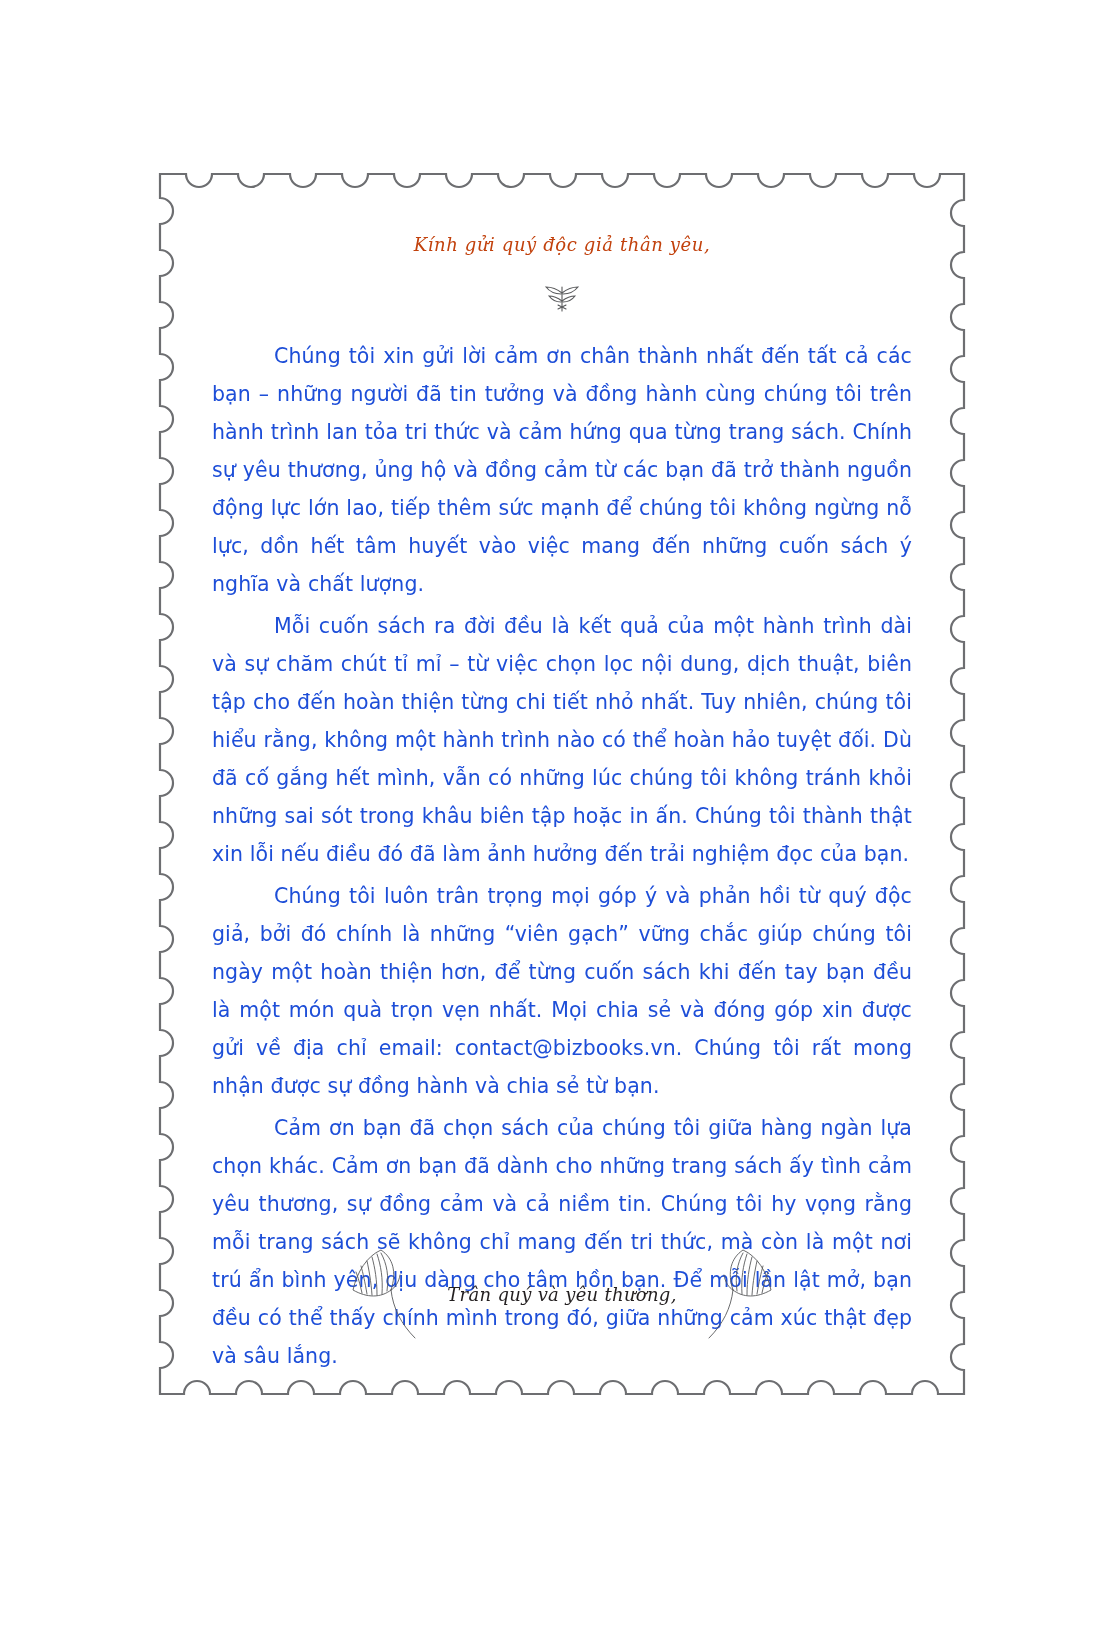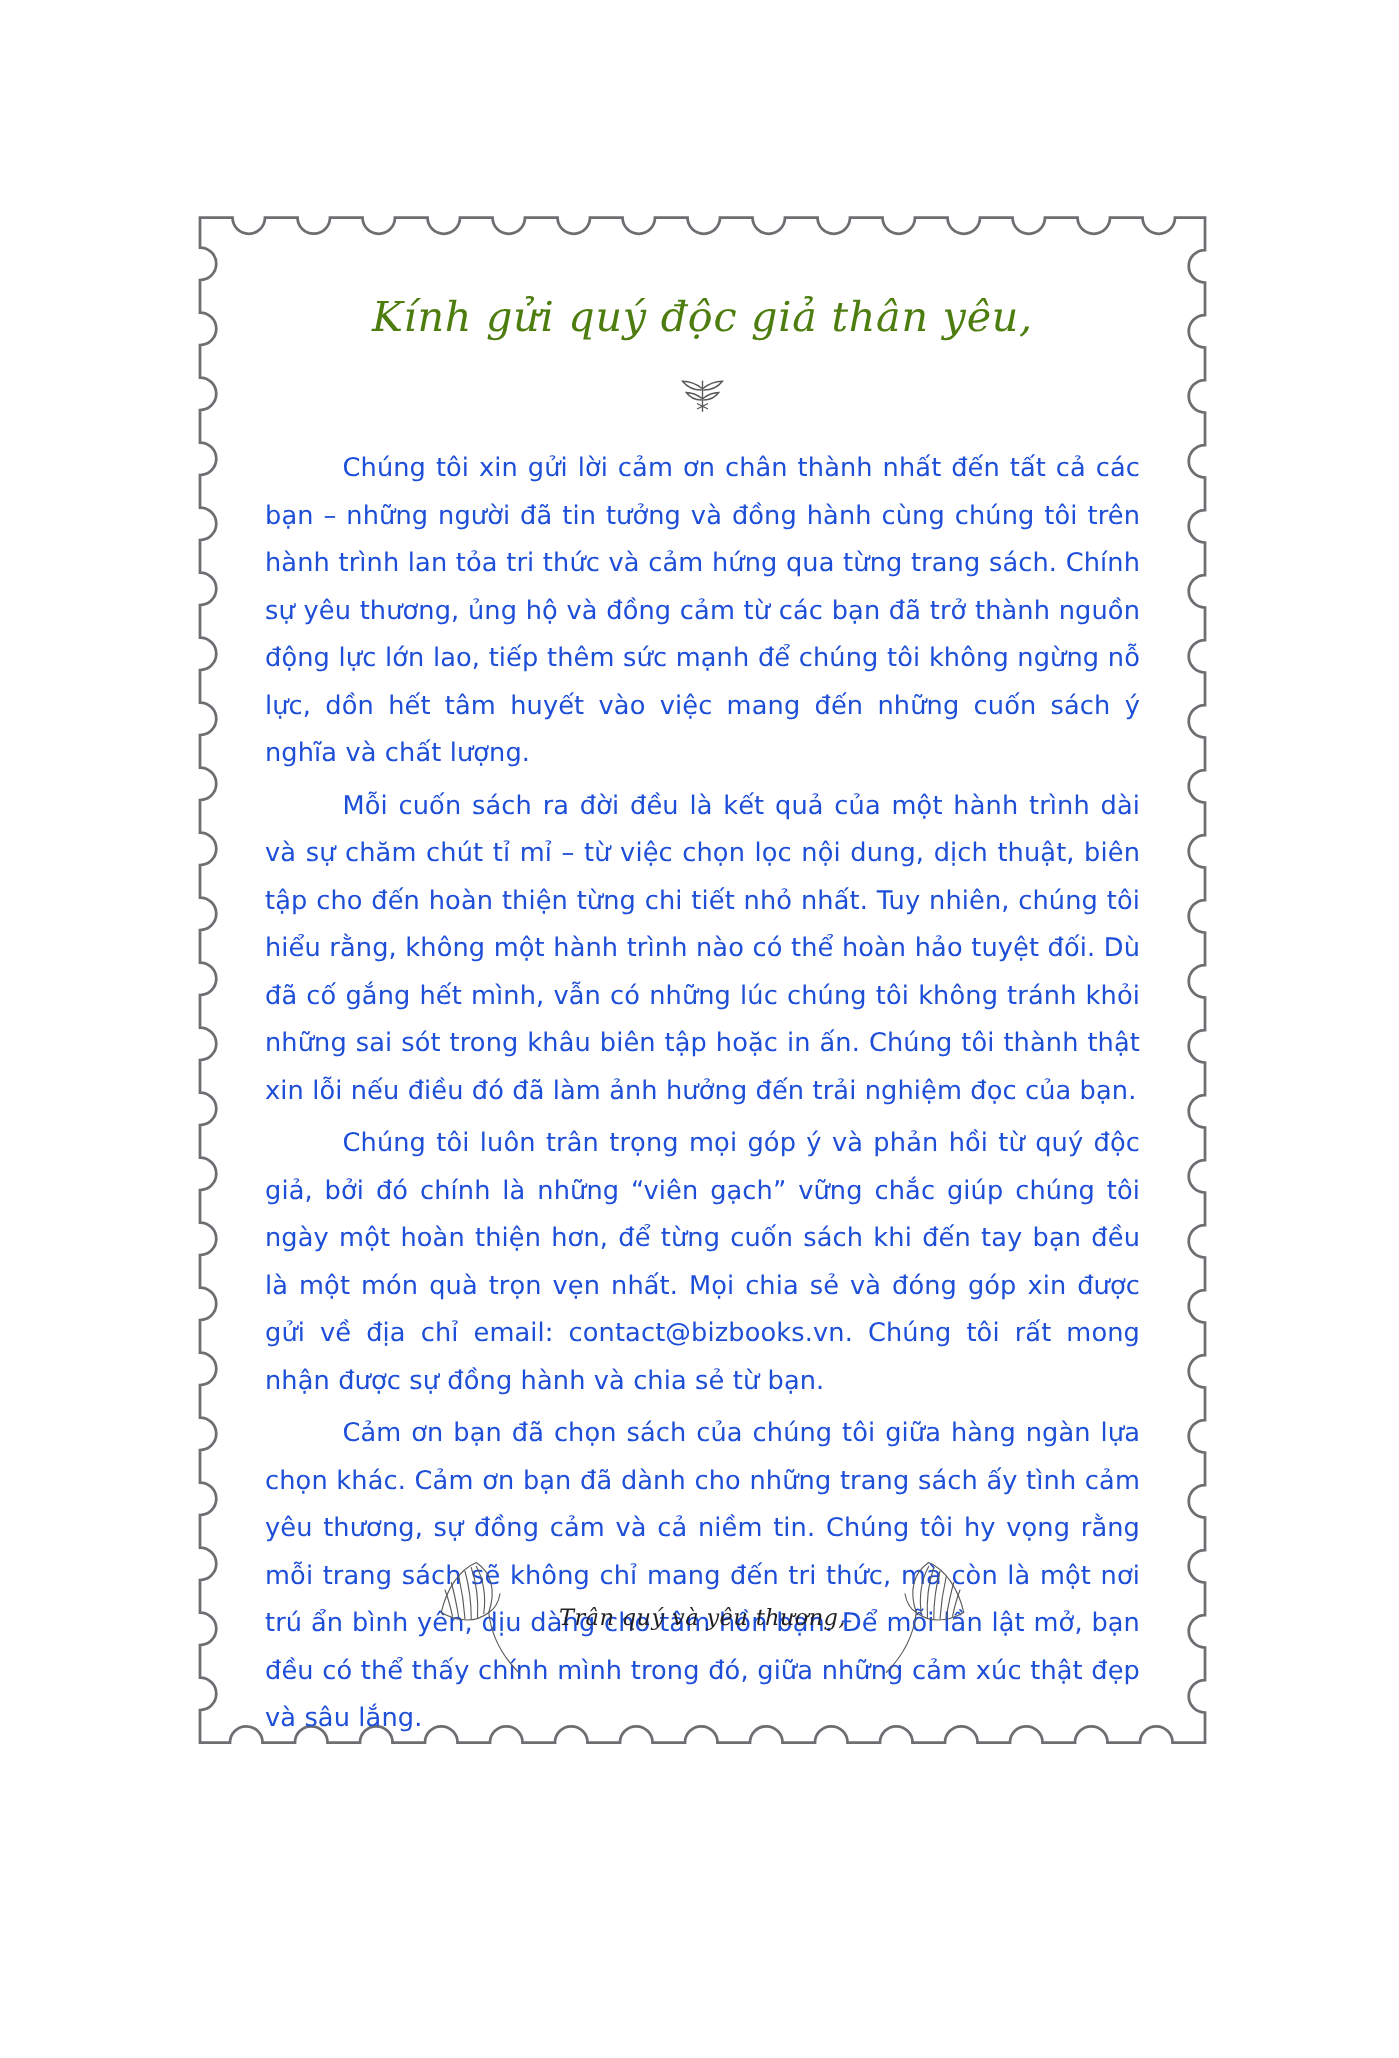--- a/index.html
+++ b/index.html
@@ -41,23 +41,23 @@
     left: 212px;
     top: 212px;
     width: 700px;
     height: 1160px;
   }
 
   .letter-title {
     text-align: center;
     font-family: "DejaVu Serif", serif;
     font-style: italic;
-    font-size: 33px;
+    font-size: 18px;
     letter-spacing: 0.6px;
-    color: #4d7c0f;
+    color: #c2410c;
     margin-top: 22px;
   }
 
   .divider-ornament {
     text-align: center;
     margin-top: 26px;
     height: 34px;
   }
   .divider-ornament svg {
     display: inline-block;

